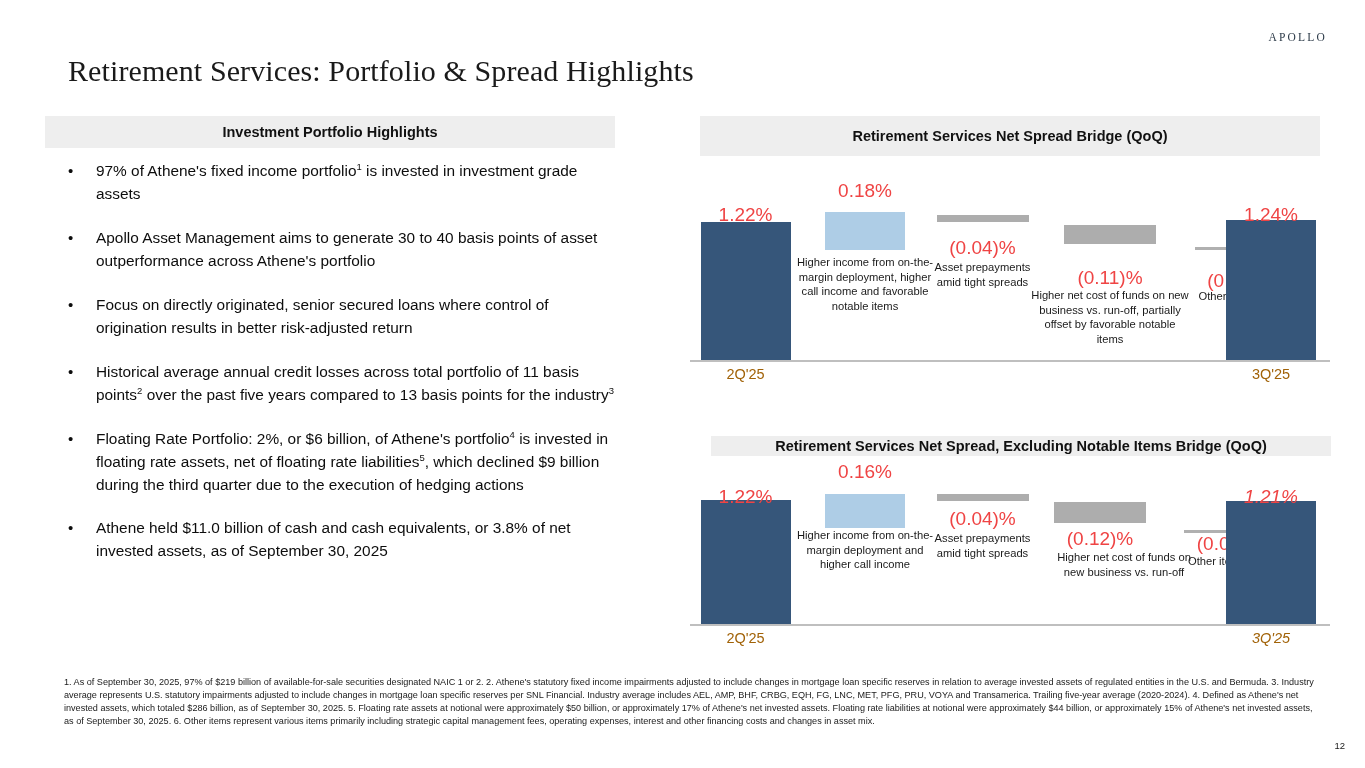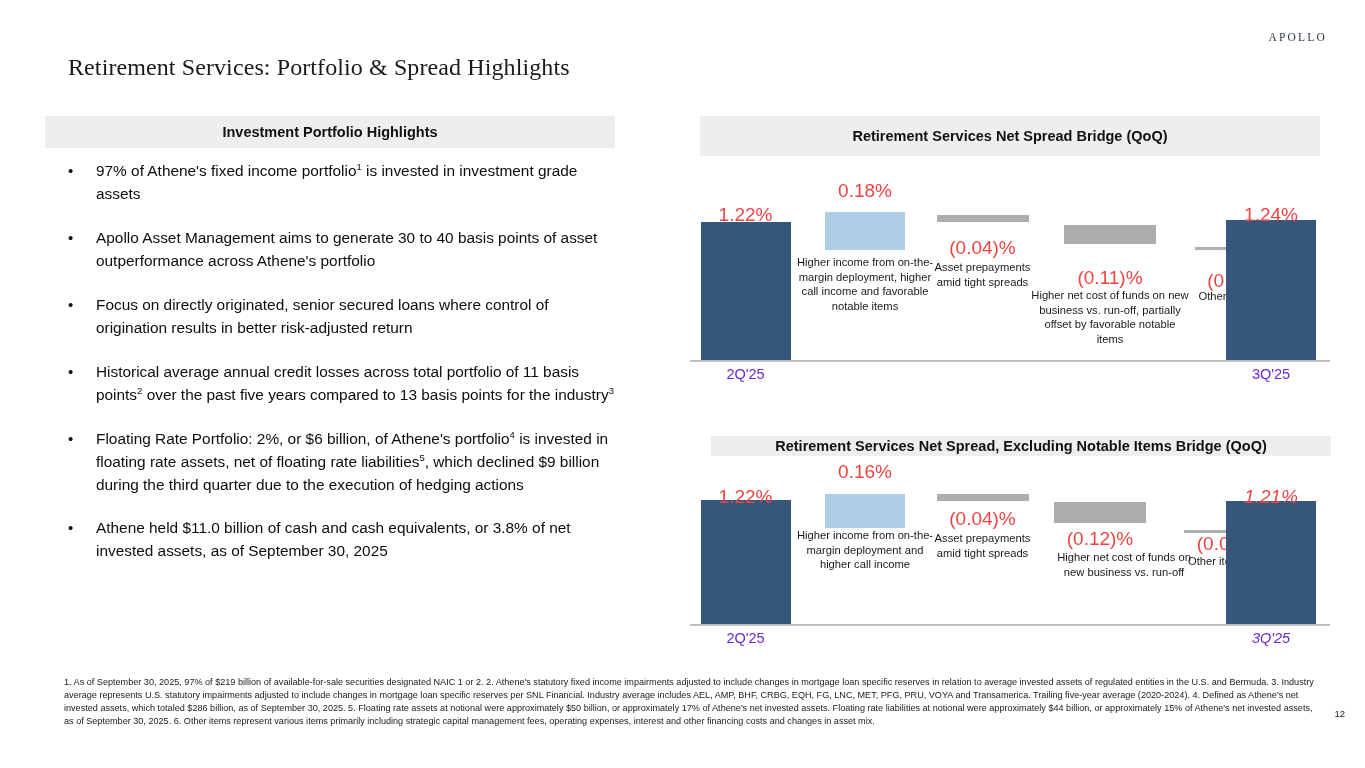--- a/index.html
+++ b/index.html
@@ -27,21 +27,21 @@
     color: #2b3947;
     font-weight: 400;
   }
 
   
   .slide-title {
     position: absolute;
     left: 68px;
     top: 54px;
     font-family: "Liberation Serif", serif;
-    font-size: 24px;
+    font-size: 30px;
     font-weight: 400;
     color: #1a1a1a;
     letter-spacing: 0.1px;
     white-space: nowrap;
   }
 
   
   .band {
     position: absolute;
     background: #eeeeee;
@@ -130,41 +130,41 @@
     color: #1a1a1a;
     text-align: center;
   }
   .desc sup { font-size: 8px; vertical-align: super; line-height: 0; }
 
   .xlabel {
     position: absolute;
     left: 50%;
     transform: translateX(-50%);
     font-size: 14.5px;
-    color: #6d28d9;
+    color: #a16207;
     white-space: nowrap;
   }
   #chart1 .xlabel { top: 214px; }
   #chart2 .xlabel { top: 194px; }
 
   
   .footnotes {
     position: absolute;
     left: 64px;
     top: 676px;
     width: 1255px;
     font-size: 9.1px;
     line-height: 1.42;
     color: #1a1a1a;
     text-align: left;
   }
   .page-num {
     position: absolute;
     right: 20px;
-    top: 708px;
+    top: 740px;
     font-size: 9.5px;
     color: #1a1a1a;
   }
 </style>
 </head>
 <body>
 
 <div class="logo">APOLLO</div>
 
 <div class="slide-title">Retirement Services: Portfolio &amp; Spread Highlights</div>

